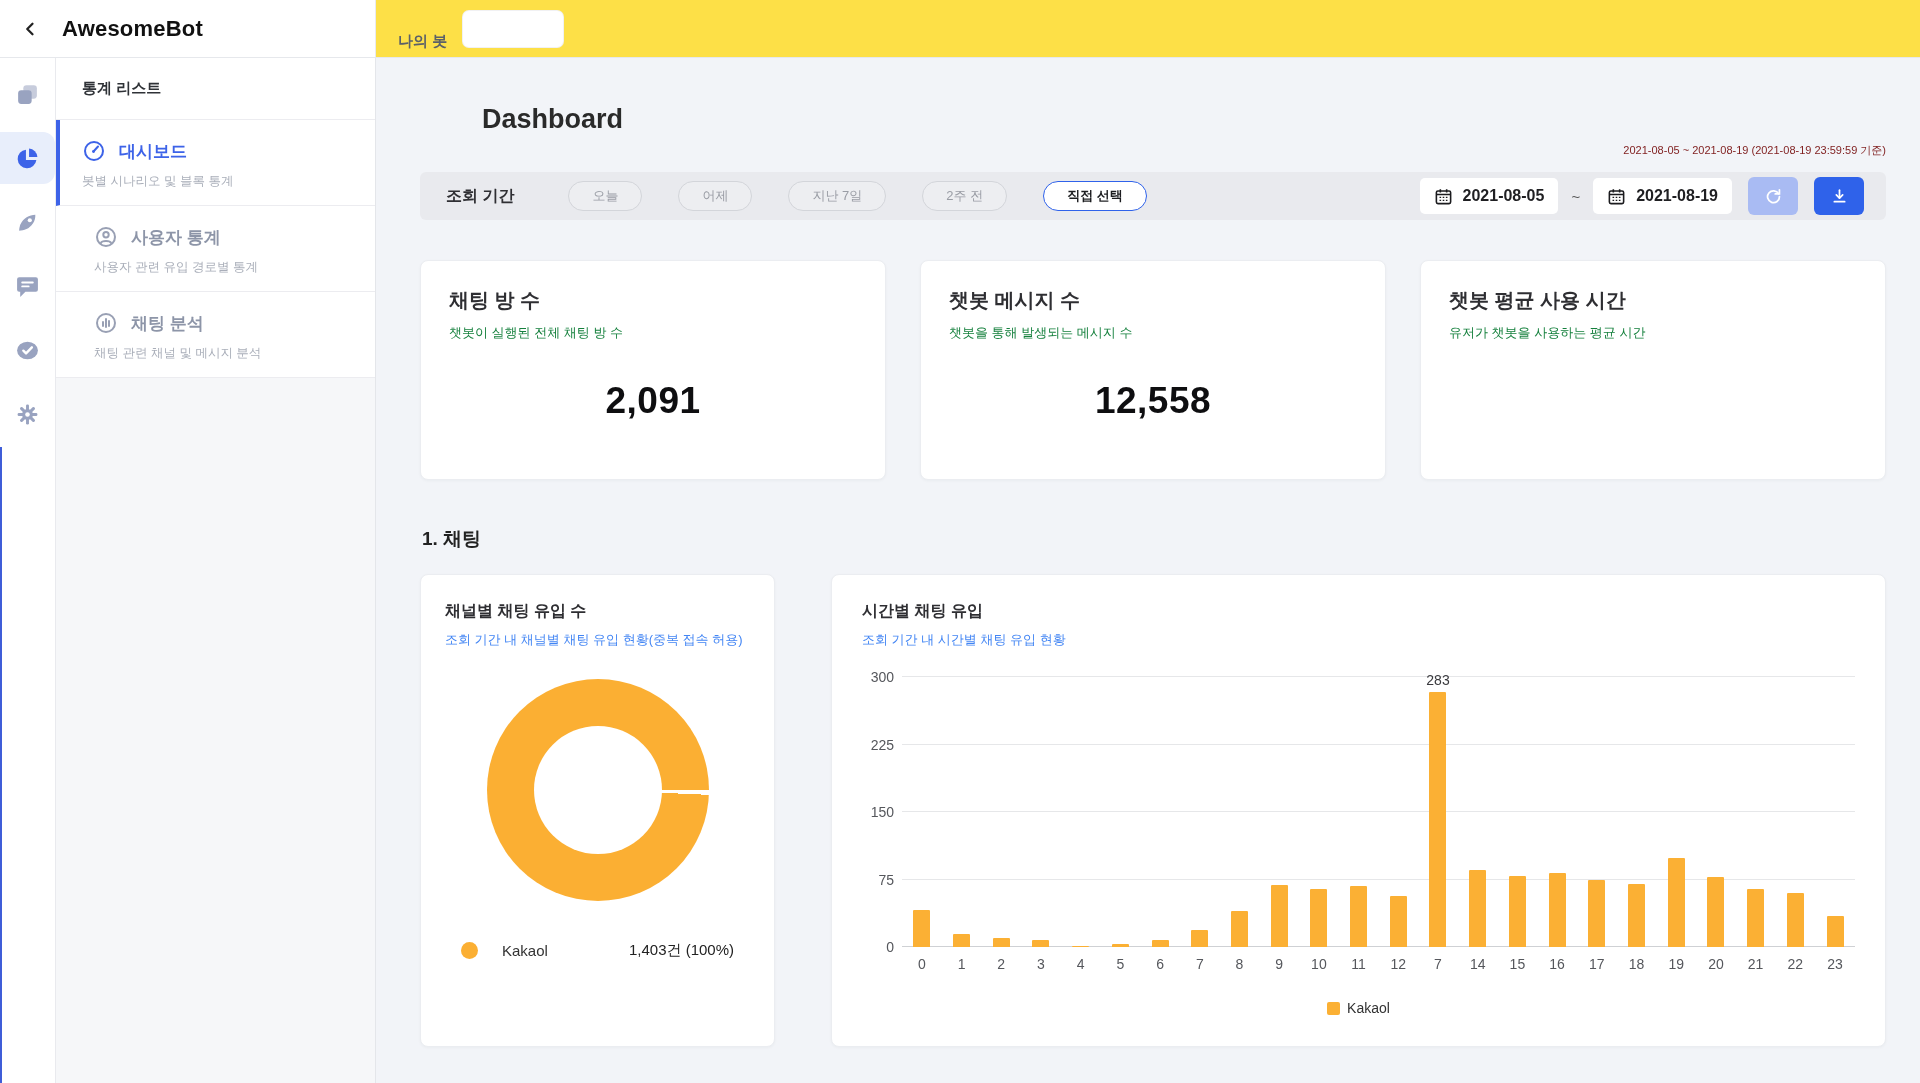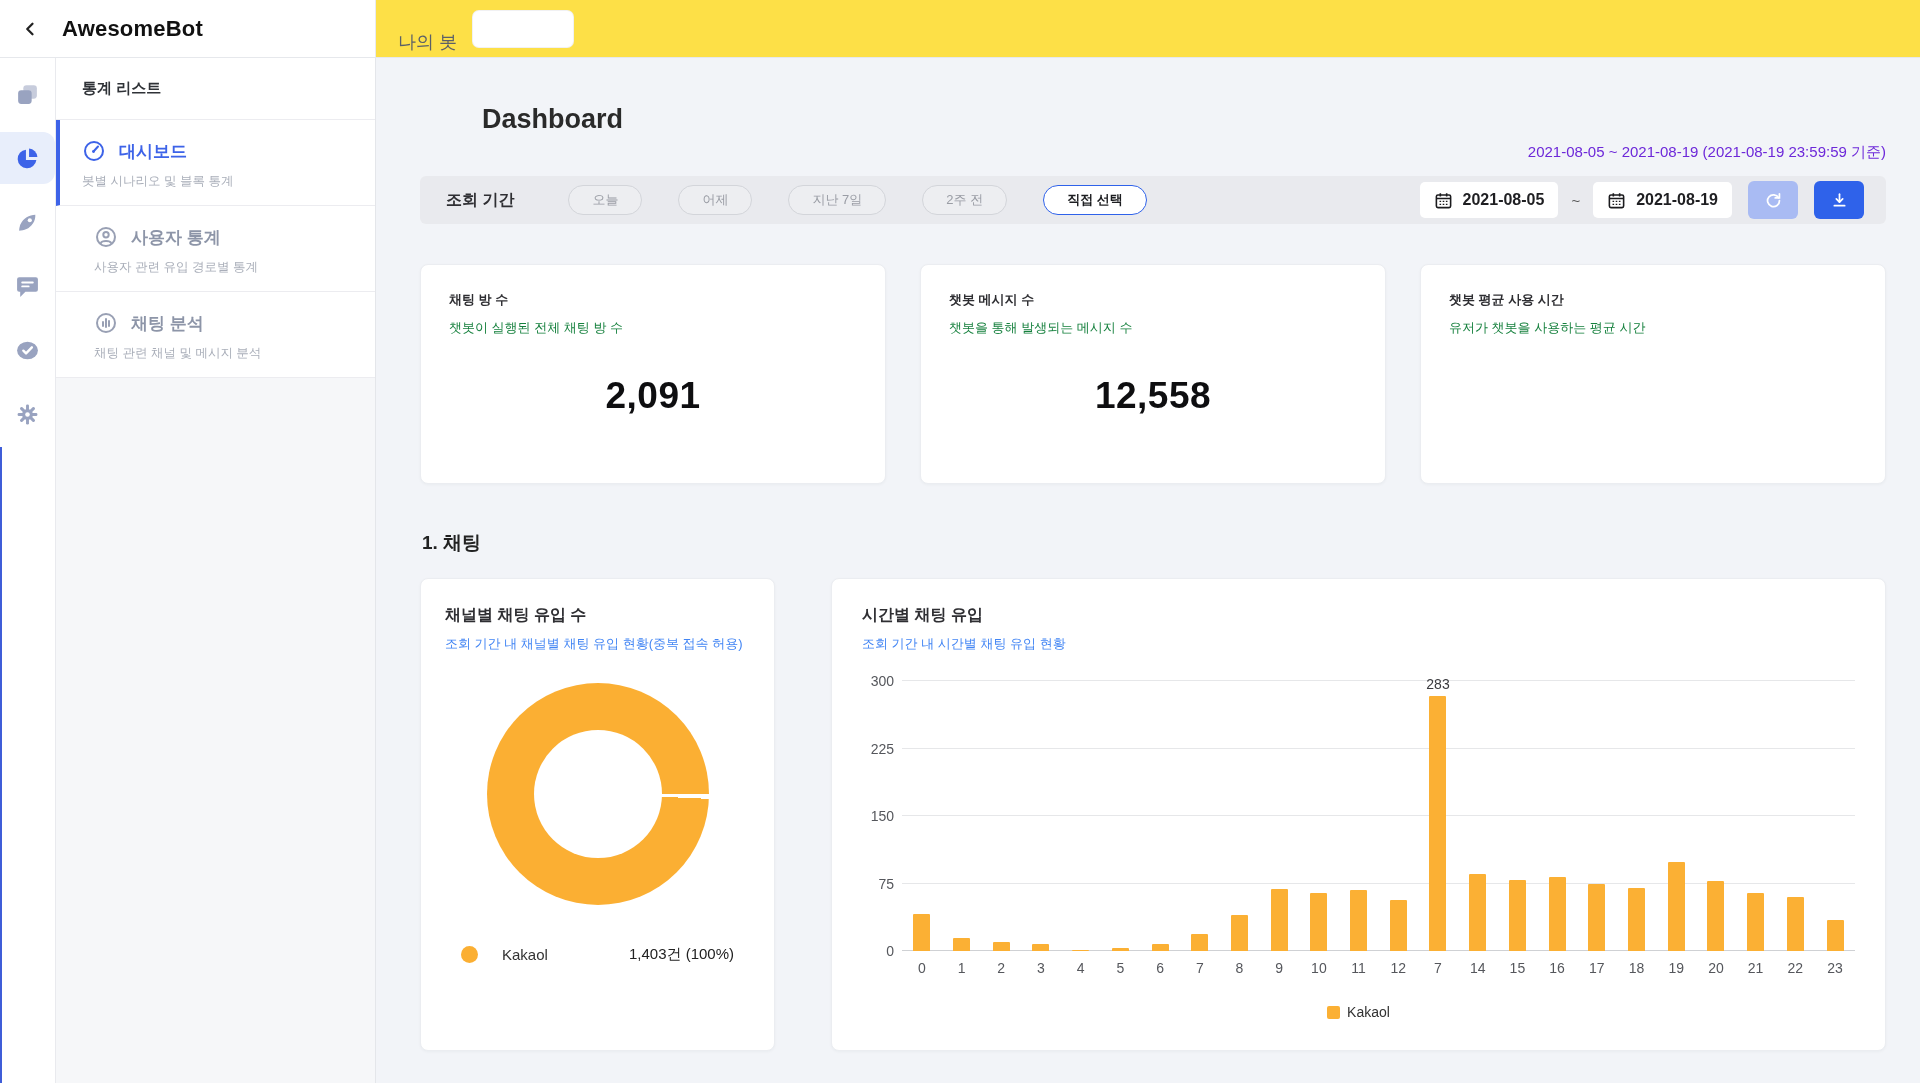--- a/index.html
+++ b/index.html
@@ -6,21 +6,21 @@
   html,body { width:1920px; height:1083px; overflow:hidden; background:#f2f4f8;
     font-family:"Liberation Sans","DejaVu Sans",sans-serif; color:#333; }
   .app { width:1920px; height:1083px; display:flex; flex-direction:column; }
 
   
   .topbar { height:58px; display:flex; background:#fde047; border-bottom:1px solid #e6e8ec; flex:0 0 auto; }
   .topbar-left { width:376px; display:flex; align-items:center; padding-left:16px; border-right:1px solid #e9eaee; background:#fff; }
   .back-btn { width:30px; height:30px; display:flex; align-items:center; justify-content:center; cursor:pointer; color:#222; }
   .logo { font-size:22px; font-weight:bold; color:#111; margin-left:16px; letter-spacing:.2px; }
   .topbar-right { flex:1; display:flex; align-items:center; padding-left:22px; gap:16px; }
-  .bot-label { font-size:18px; color:#5b6068; font-weight:normal;margin-top:26px; }
+  .bot-label { font-size:15px; color:#5b6068; font-weight:bold;margin-top:26px; }
   .bot-name-box { width:100px; height:36px; background:#fff; border-radius:6px; box-shadow:0 0 0 1px #f1f1f3; }
 
   
   .body { flex:1; display:flex; min-height:0; }
 
   
   .rail { width:56px; background:#fff; border-right:1px solid #e9eaee; padding-top:10px; display:flex; flex-direction:column; gap:12px; position:relative; }
   .rail-item { height:52px; display:flex; align-items:center; justify-content:center; color:#99a3c0; cursor:pointer; }
   .rail-item svg { width:25px; height:25px; }
   .rail-item.active { background:#e8eefb; border-radius:0 12px 12px 0; color:#3d63e8; }
@@ -35,37 +35,37 @@
   .menu-item .label { font-size:17px; font-weight:bold; color:#8d95a8; }
   .menu-item .desc { font-size:12.5px; color:#a9aeb9; margin-top:10px; }
   .menu-item.active { padding-left:22px; border-left:4px solid #3d63e8; }
   .menu-item.active .label { color:#3d63e8; }
   .menu-item.active svg { color:#3d63e8; }
   .menu-filler { flex:1; background:#f6f7f9; }
 
   
   .main { flex:1; background:#f2f4f8; padding:0 34px 0 44px; overflow:hidden; }
   .page-title { font-size:27px; font-weight:bold; color:#2a2a2a; margin:46px 0 0 62px; }
-  .daterange { text-align:right; font-size:15px; color:#6d28d9; margin-top:8px; }
+  .daterange { text-align:right; font-size:11px; color:#7f1d1d; margin-top:8px; }
 
   .filterbar { margin-top:14px; height:48px; background:#e9eaee; border-radius:6px; display:flex; align-items:center; padding:0 22px 0 26px; }
   .filterbar .flabel { font-size:16px; font-weight:bold; color:#2f2f33; margin-right:54px; }
   .pill { height:30px; padding:0 23px; border-radius:16px; border:1px solid #d3d5da; background:#edeef1; color:#9a9da5; font-size:13px; display:flex; align-items:center; margin-right:36px; cursor:pointer; white-space:nowrap; }
   .pill.active { background:#fff; border:1.5px solid #2f62ea; color:#1c1d20; font-weight:bold; margin-right:0; }
   .fspacer { flex:1; }
   .date-box { height:36px; background:#fff; border-radius:5px; display:flex; align-items:center; gap:10px; padding:0 14px; font-size:16px; font-weight:bold; color:#1f1f22; cursor:pointer; }
   .tilde { margin:0 13px; color:#555; font-size:15px; }
   .sq-btn { width:50px; height:38px; border-radius:6px; display:flex; align-items:center; justify-content:center; margin-left:16px; cursor:pointer; border:none; }
   .sq-btn.refresh { background:#a9bbf3; }
   .sq-btn.download { background:#2f62ea; }
   .sq-btn svg { width:19px; height:19px; }
 
   .stats-row { display:flex; gap:34px; margin-top:40px; }
   .stat-card { flex:1; height:220px; background:#fff; border:1px solid #ebedf1; border-radius:8px; box-shadow:0 1px 3px rgba(30,40,60,.04); padding:26px 28px; }
-  .stat-card .ctitle { font-size:13px; font-weight:bold; color:#2e2e32; }
+  .stat-card .ctitle { font-size:20px; font-weight:bold; color:#2e2e32; }
   .stat-card .cdesc { font-size:13px; color:#15803d; margin-top:10px; }
   .stat-card .cvalue { text-align:center; font-size:37px; font-weight:800; color:#0e0e10; margin-top:38px; letter-spacing:.5px; }
 
   .section-title { font-size:19px; font-weight:bold; color:#222; margin:46px 0 0 2px; }
 
   .charts-row { display:flex; gap:56px; margin-top:22px; align-items:stretch; }
   .chart-card { background:#fff; border:1px solid #ebedf1; border-radius:8px; box-shadow:0 1px 3px rgba(30,40,60,.04); }
   .chart-card .ctitle { font-size:16px; font-weight:bold; color:#2e2e32; }
   .chart-card .cdesc { font-size:13px; color:#4285f4; margin-top:9px; }
 

